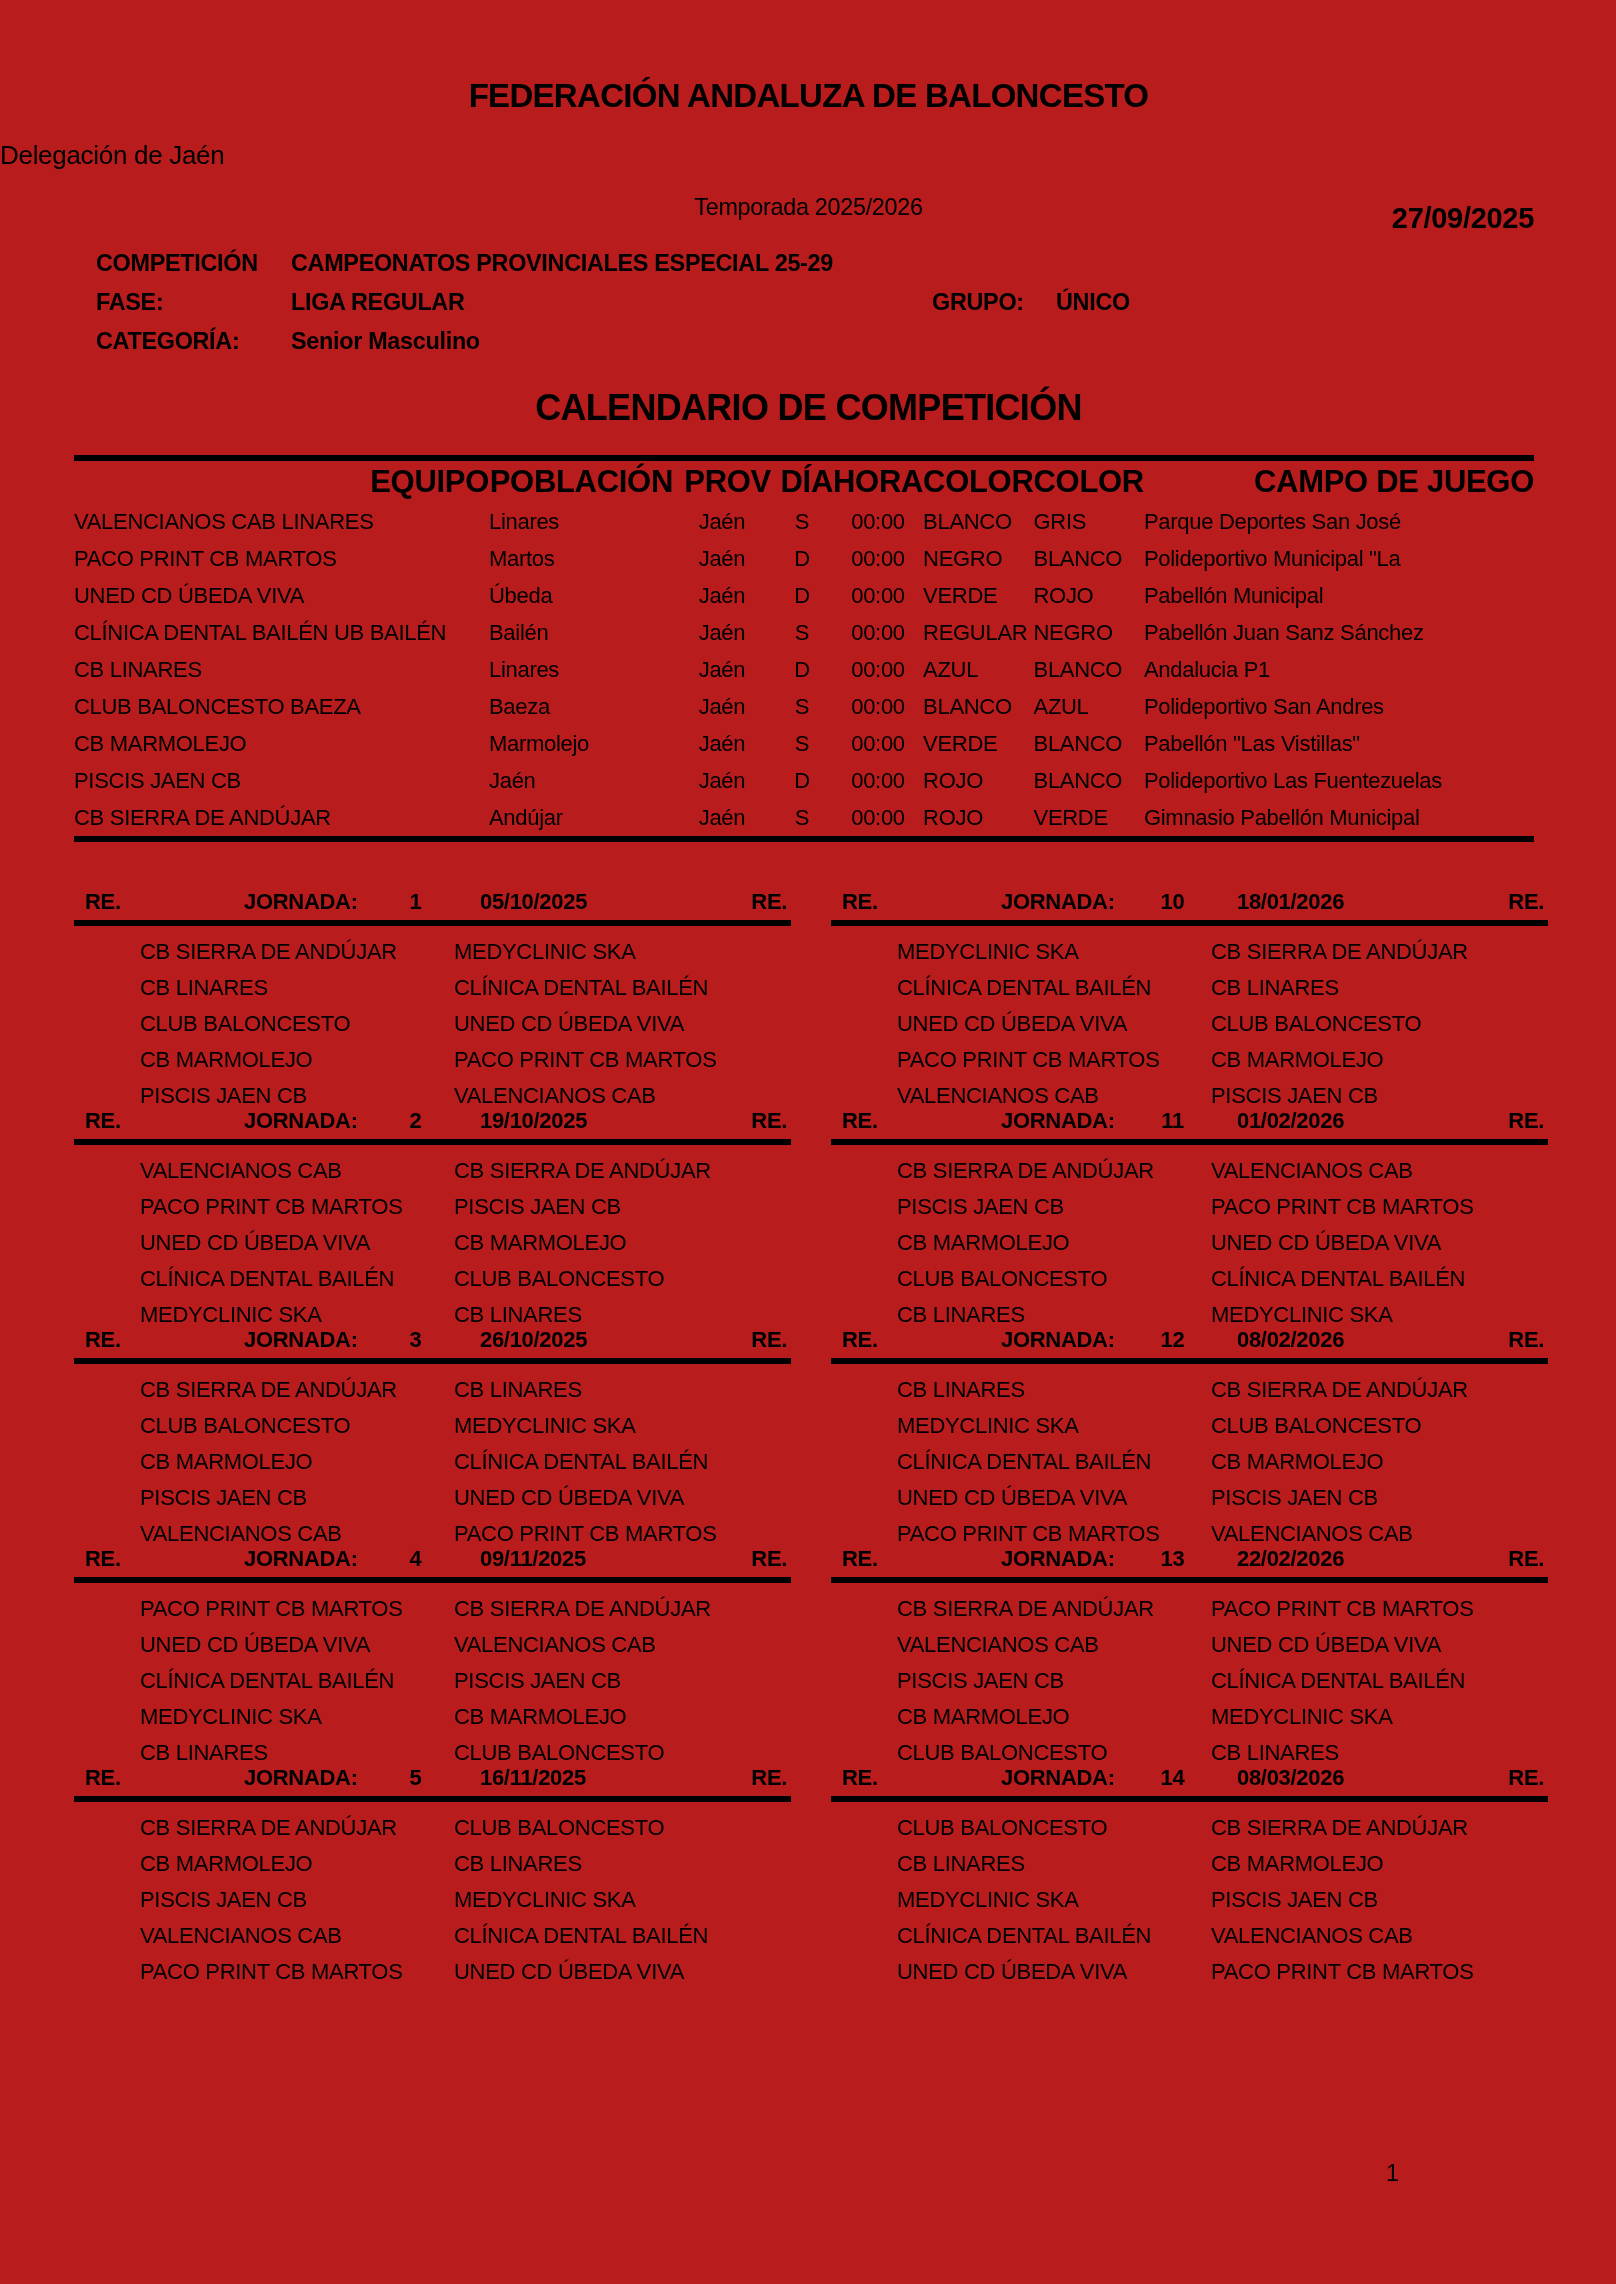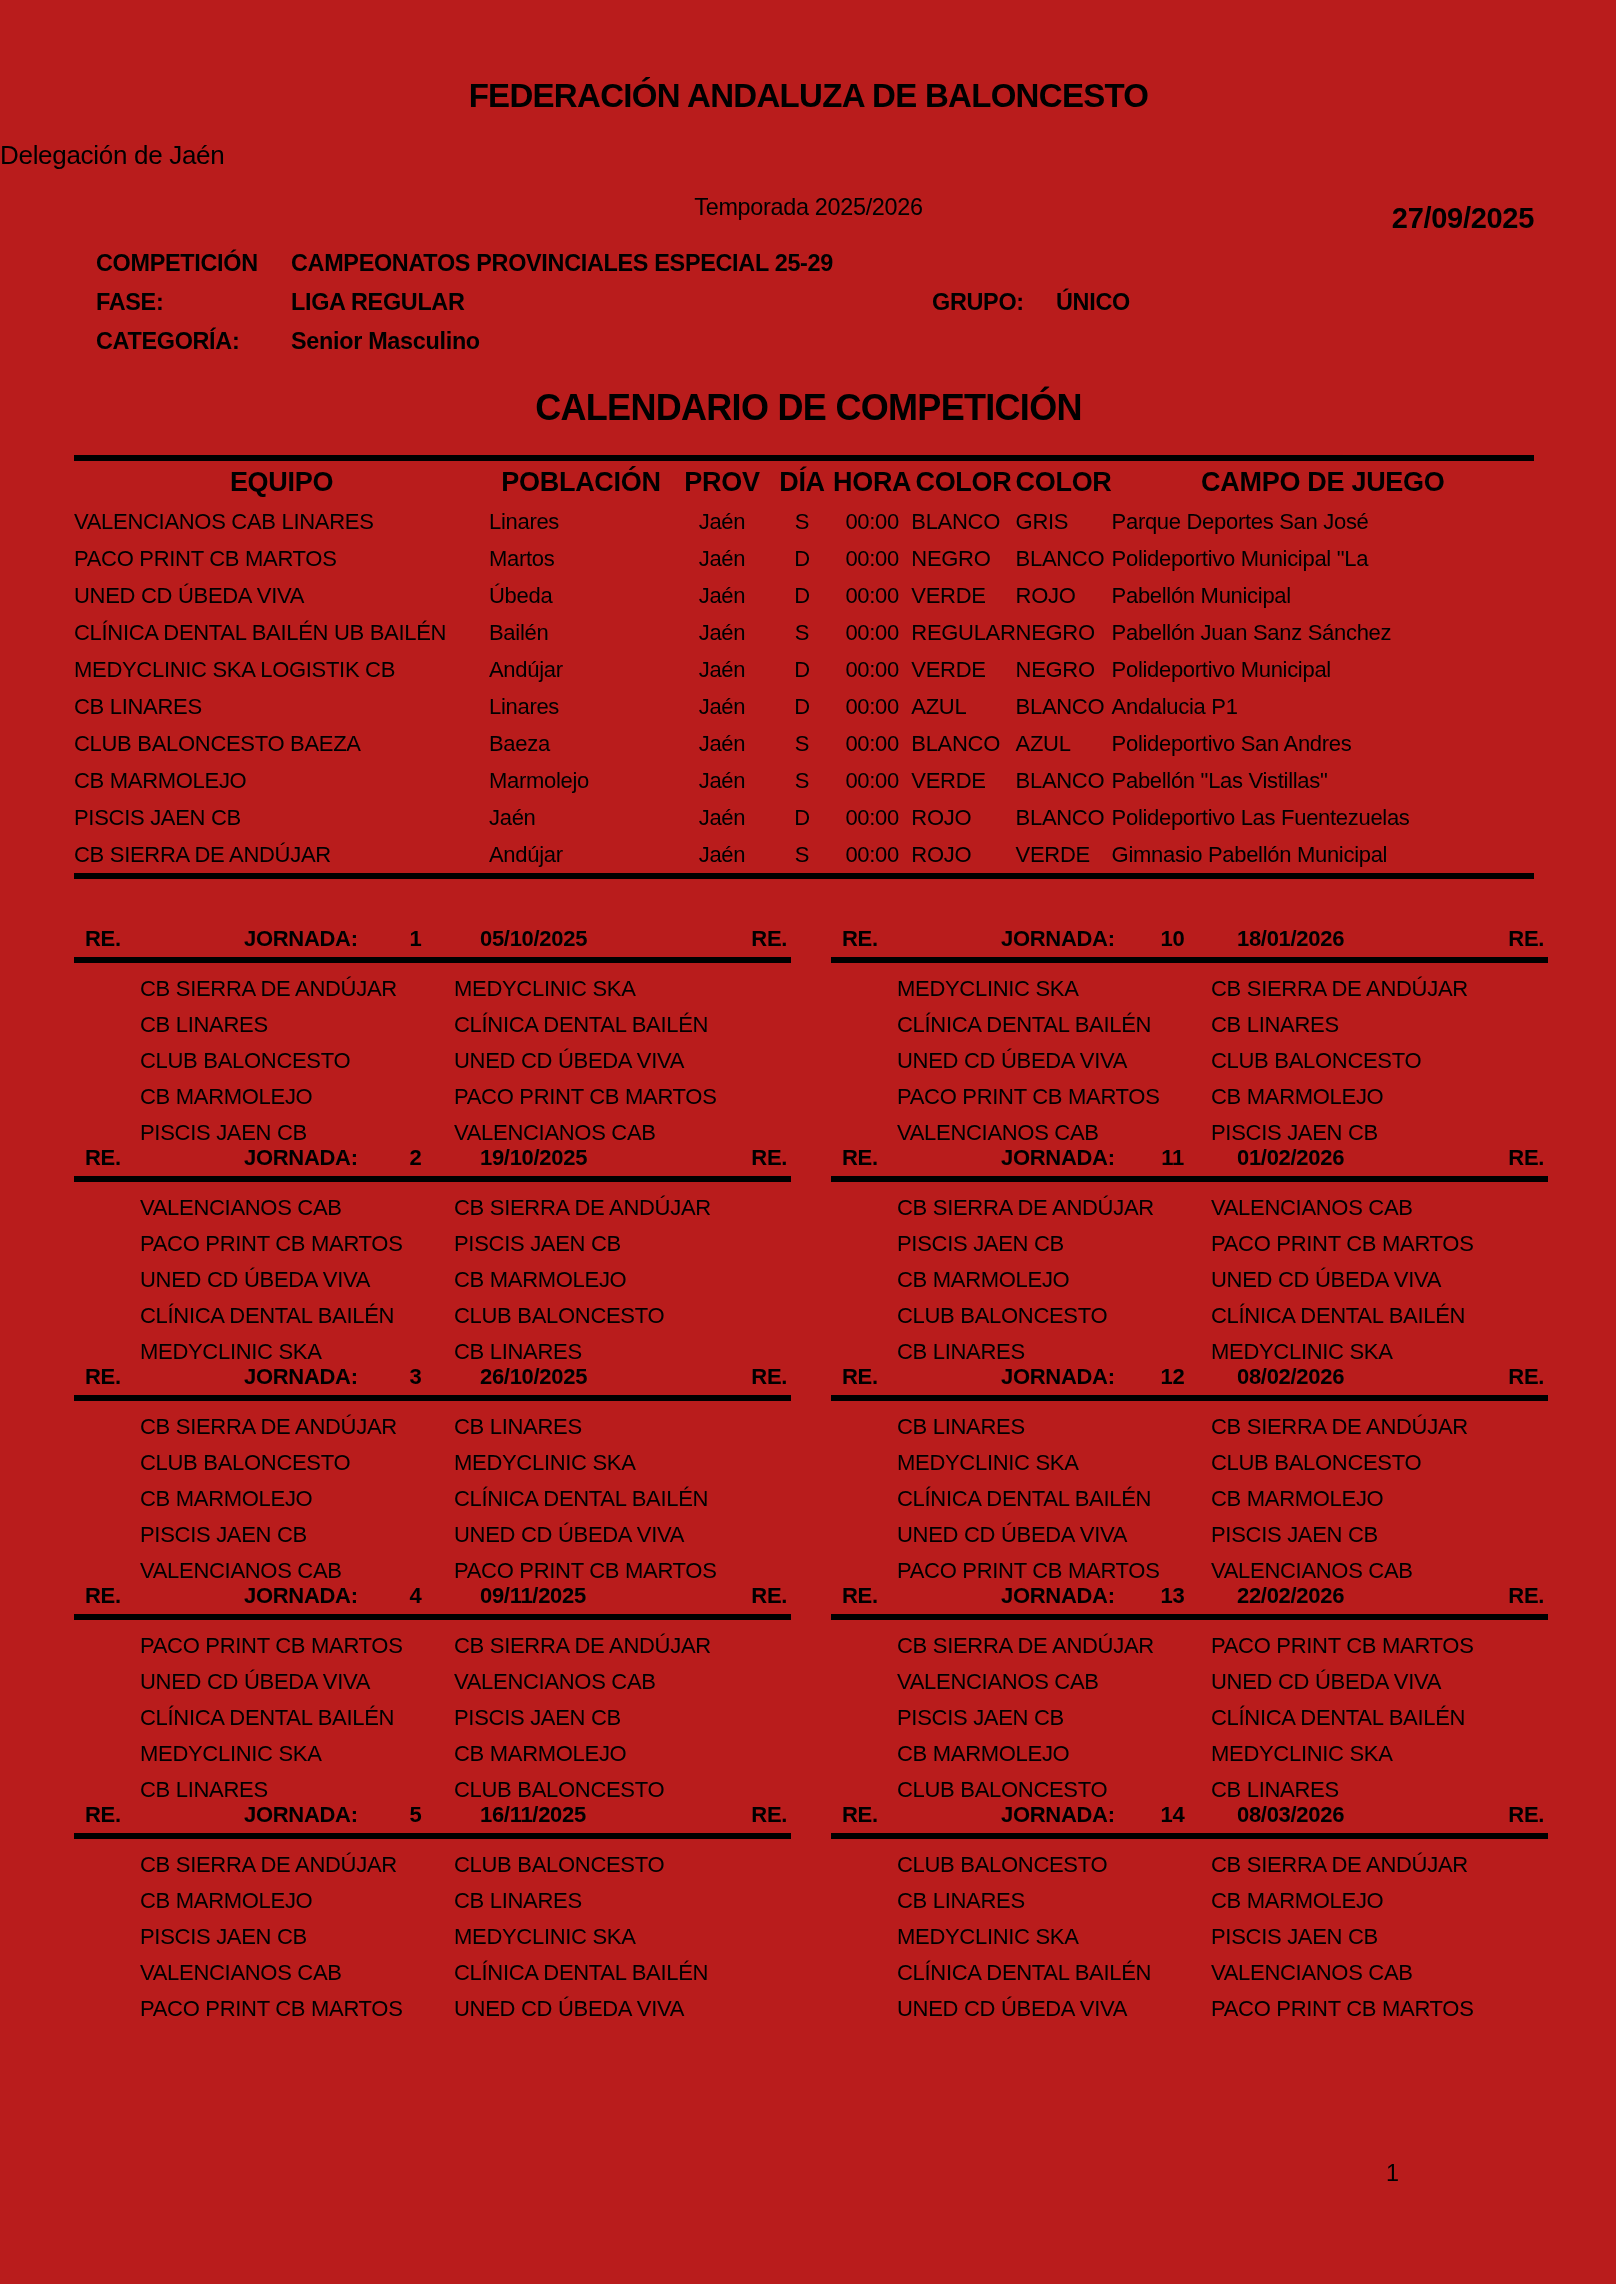--- a/index.html
+++ b/index.html
@@ -60,24 +60,24 @@
   
   table.teams {
     margin: 26px 0 0 74px;
     width: 1460px;
     border-collapse: collapse;
     border-top: 6.5px solid #000;
     border-bottom: 6.5px solid #000;
     font-size: 22px;
   }
   table.teams th {
-    font-size: 27px;
+    font-size: 31px;
     font-weight: bold;
     height: 42px;
-    text-align: center;
+    text-align: right;
     vertical-align: middle;
     padding: 0;
   }
   table.teams td {
     height: 37px;
     vertical-align: middle;
     padding: 0;
     white-space: nowrap;
   }
   td.c-team   { padding-left: 11px; width: 415px; }
@@ -212,30 +212,20 @@
           <td class="c-team">CLÍNICA DENTAL BAILÉN UB BAILÉN</td>
           <td class="c-town">Bailén</td>
           <td class="c-prov">Jaén</td>
           <td class="c-day">S</td>
           <td class="c-hour">00:00</td>
           <td class="c-col1">REGULAR</td>
           <td class="c-col2">NEGRO</td>
           <td class="c-venue">Pabellón Juan Sanz Sánchez</td>
         </tr>
         <tr>
-          <td class="c-team">MEDYCLINIC SKA LOGISTIK CB</td>
-          <td class="c-town">Andújar</td>
-          <td class="c-prov">Jaén</td>
-          <td class="c-day">D</td>
-          <td class="c-hour">00:00</td>
-          <td class="c-col1">VERDE</td>
-          <td class="c-col2">NEGRO</td>
-          <td class="c-venue">Polideportivo Municipal</td>
-        </tr>
-        <tr>
           <td class="c-team">CB LINARES</td>
           <td class="c-town">Linares</td>
           <td class="c-prov">Jaén</td>
           <td class="c-day">D</td>
           <td class="c-hour">00:00</td>
           <td class="c-col1">AZUL</td>
           <td class="c-col2">BLANCO</td>
           <td class="c-venue">Andalucia P1</td>
         </tr>
         <tr>

